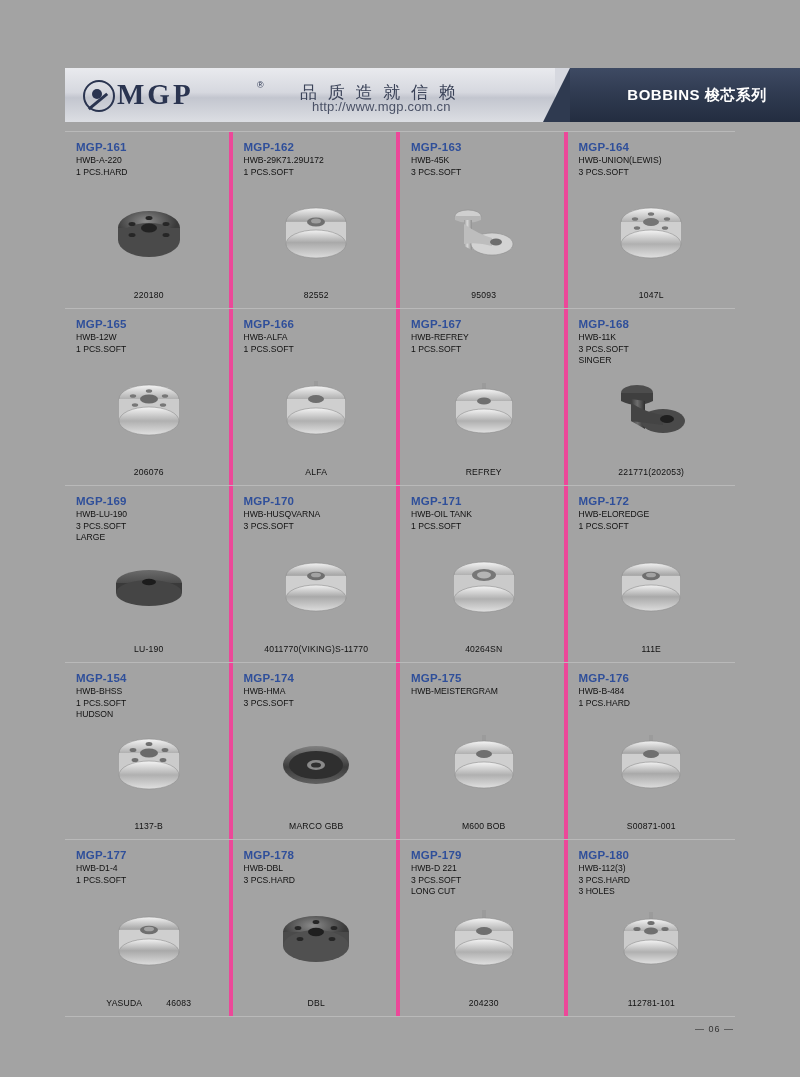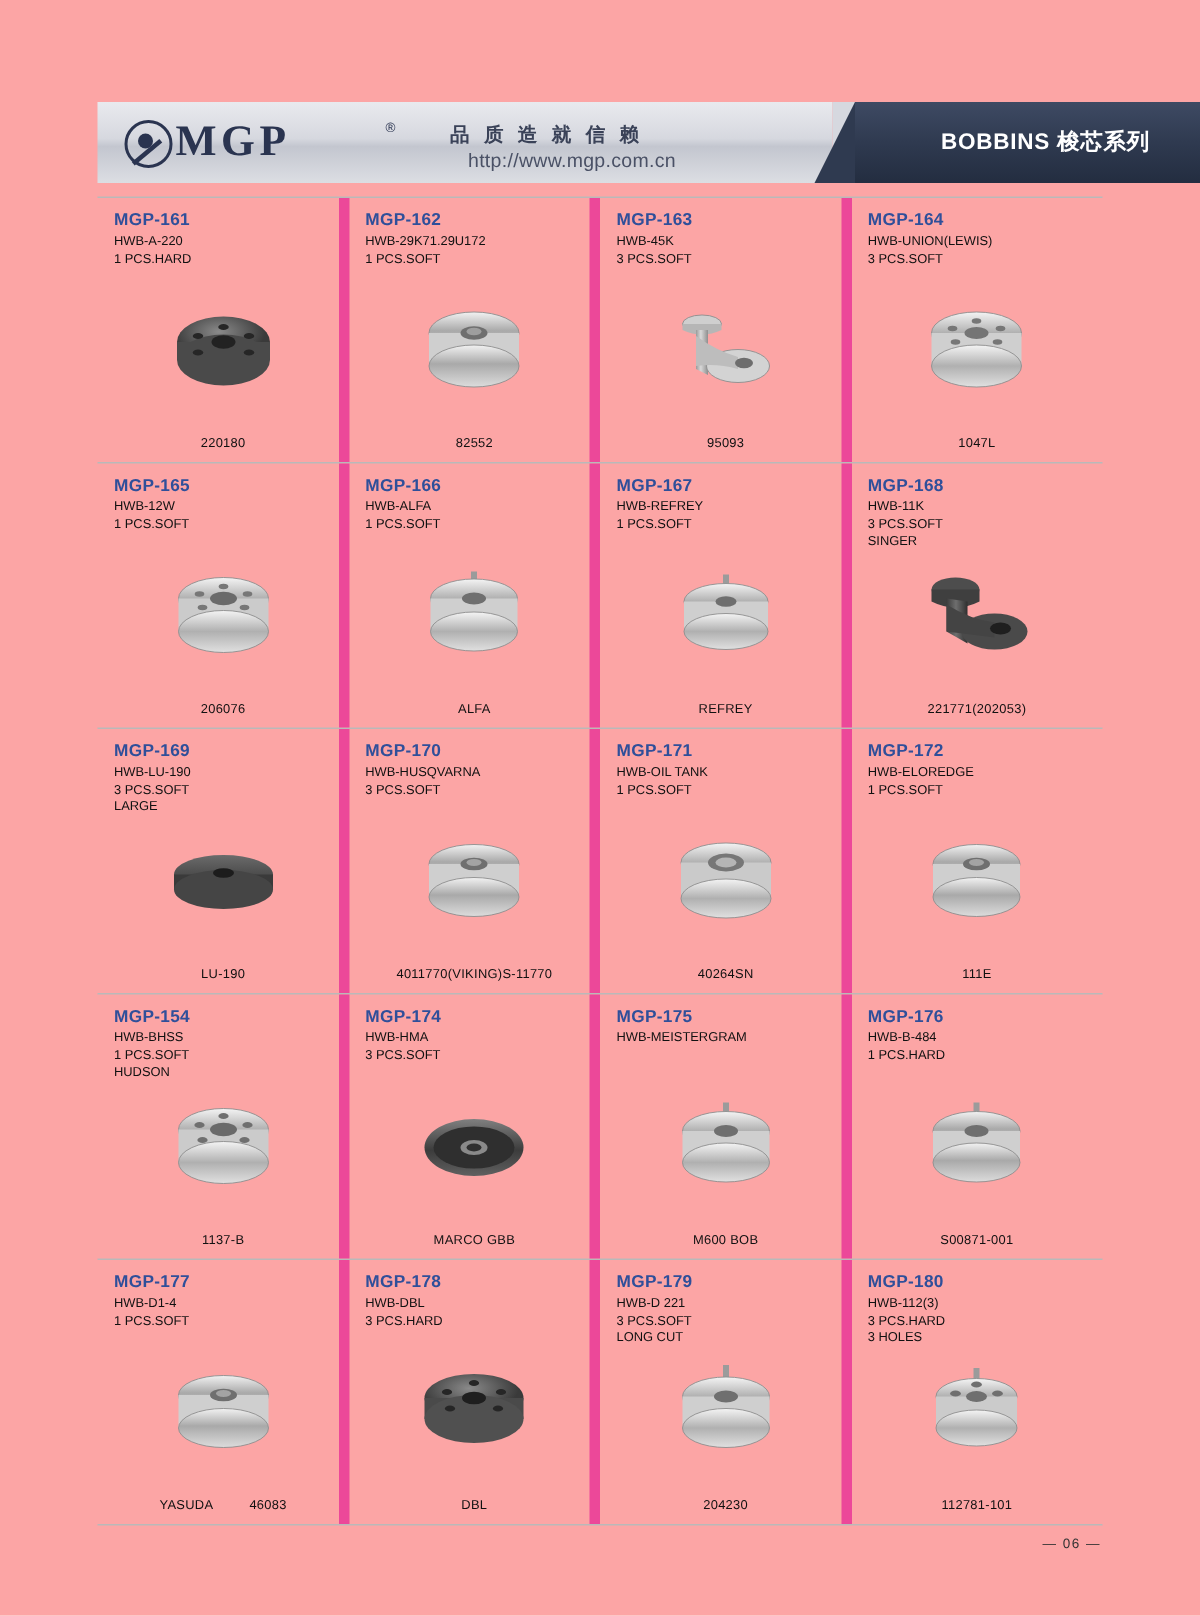--- a/index.html
+++ b/index.html
@@ -12,21 +12,21 @@
     background: #ffffff;
     font-family: "Liberation Sans", sans-serif;
     color: #000;
     position: relative;
   }
   .page {
     position: absolute;
     left: 0; top: 0;
     width: 800px;
     height: 1077px;
-    background: #fca5a5;
+    background: #a3a3a3;
     overflow: hidden;
   }
 
   
   .header {
     position: absolute;
     left: 65px;
     top: 68px;
     width: 670px;
     height: 54px;
@@ -109,24 +109,24 @@
   }
   .logo-reg {
     position: absolute;
     left: 192px; top: 12px;
     font-size: 9px;
     color: #2a3450;
   }
   .slogan-cn {
     position: absolute;
     left: 235px; top: 13px;
-    font-size: 13px;
+    font-size: 17px;
     color: #3a4258;
     letter-spacing: 3px;
-    font-weight: bold;
+    font-weight: normal;
   }
   .slogan-url {
     position: absolute;
     left: 235px; top: 31px;
     font-size: 13px;
     color: #4a5166;
     letter-spacing: 0.2px;
     margin-left: 12px;
   }
 
@@ -141,21 +141,21 @@
   .row {
     display: flex;
     width: 670px;
     border-bottom: 1px solid #b9b9b9;
   }
   .cell {
     width: 167.5px;
     box-sizing: border-box;
     padding: 9px 0 6px 0;
     position: relative;
-    border-right: 7px solid #ec4899;
+    border-right: 4px solid #ec4899;
     height: 176px;
   }
   .cell:last-child { border-right: none; }
   .code {
     font-size: 11.5px;
     font-weight: bold;
     color: #2f4f9a;
     padding-left: 11px;
     letter-spacing: 0.2px;
   }

